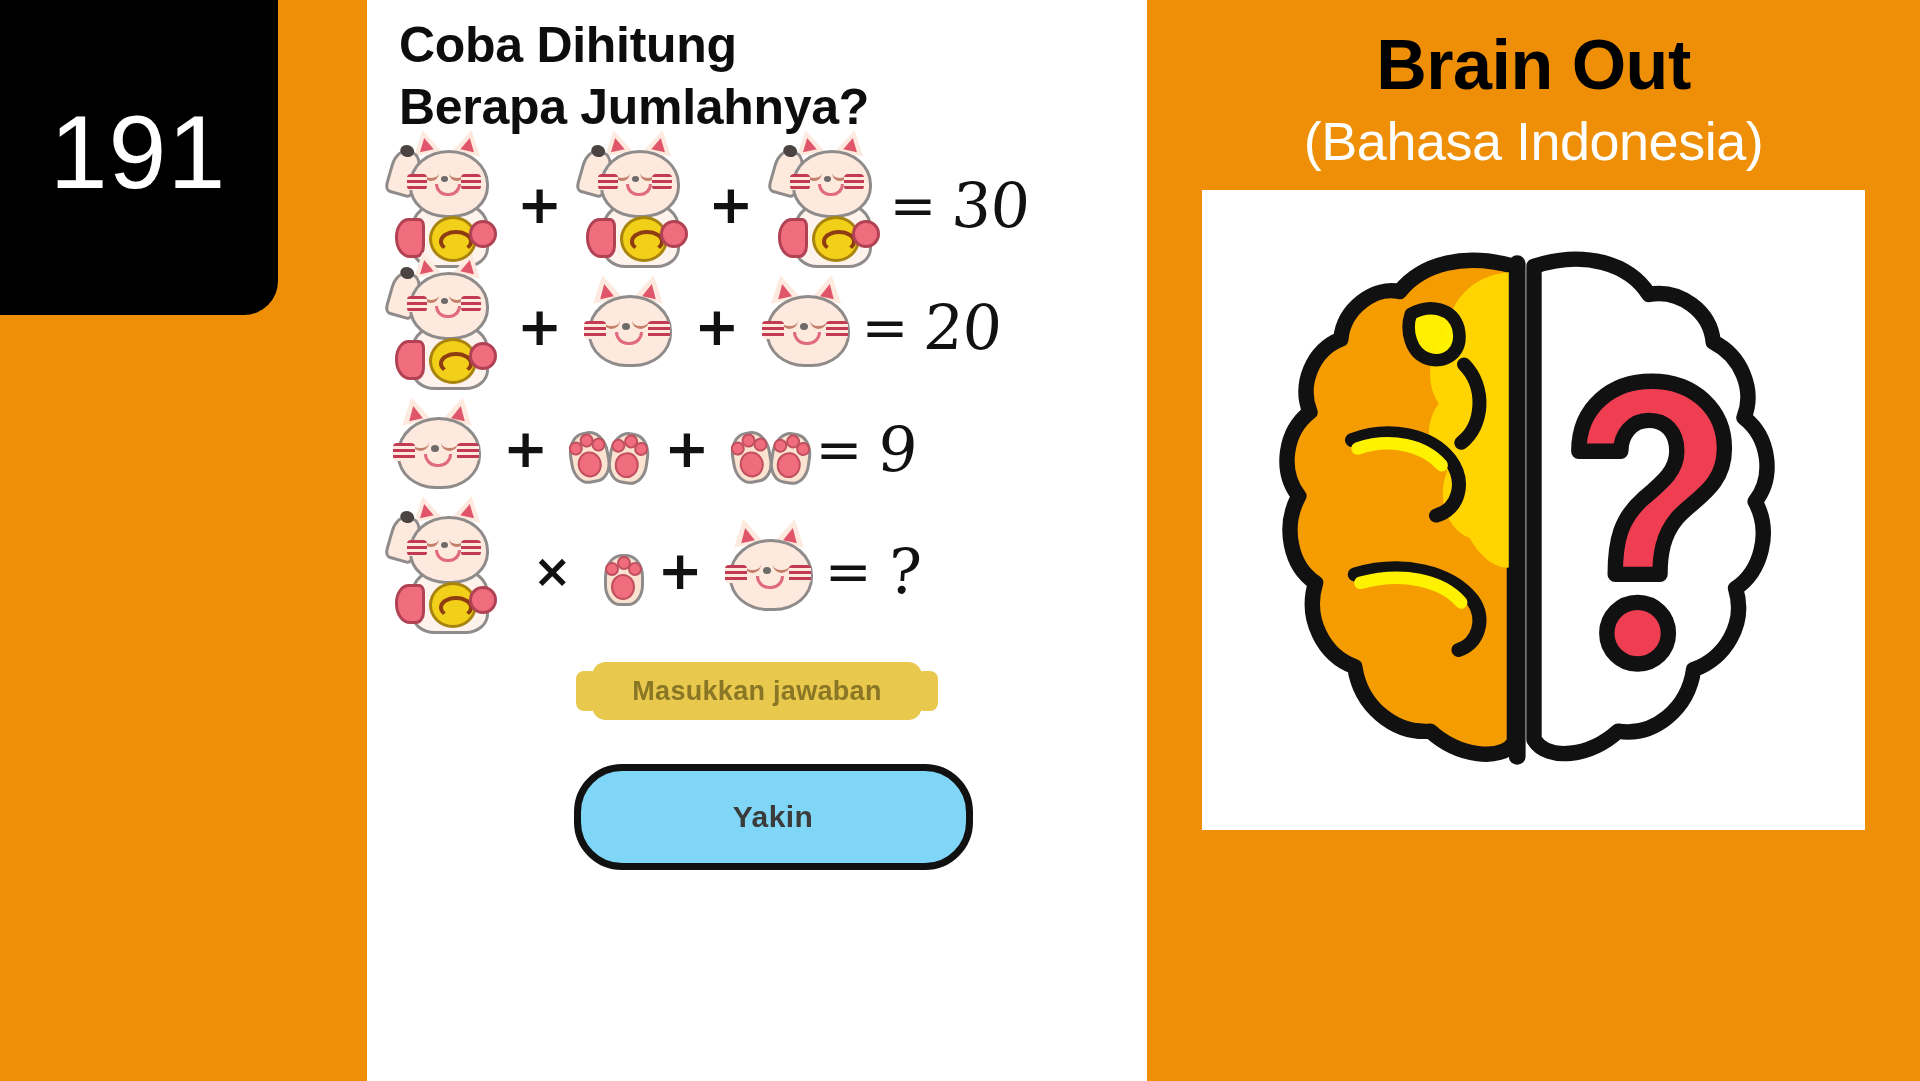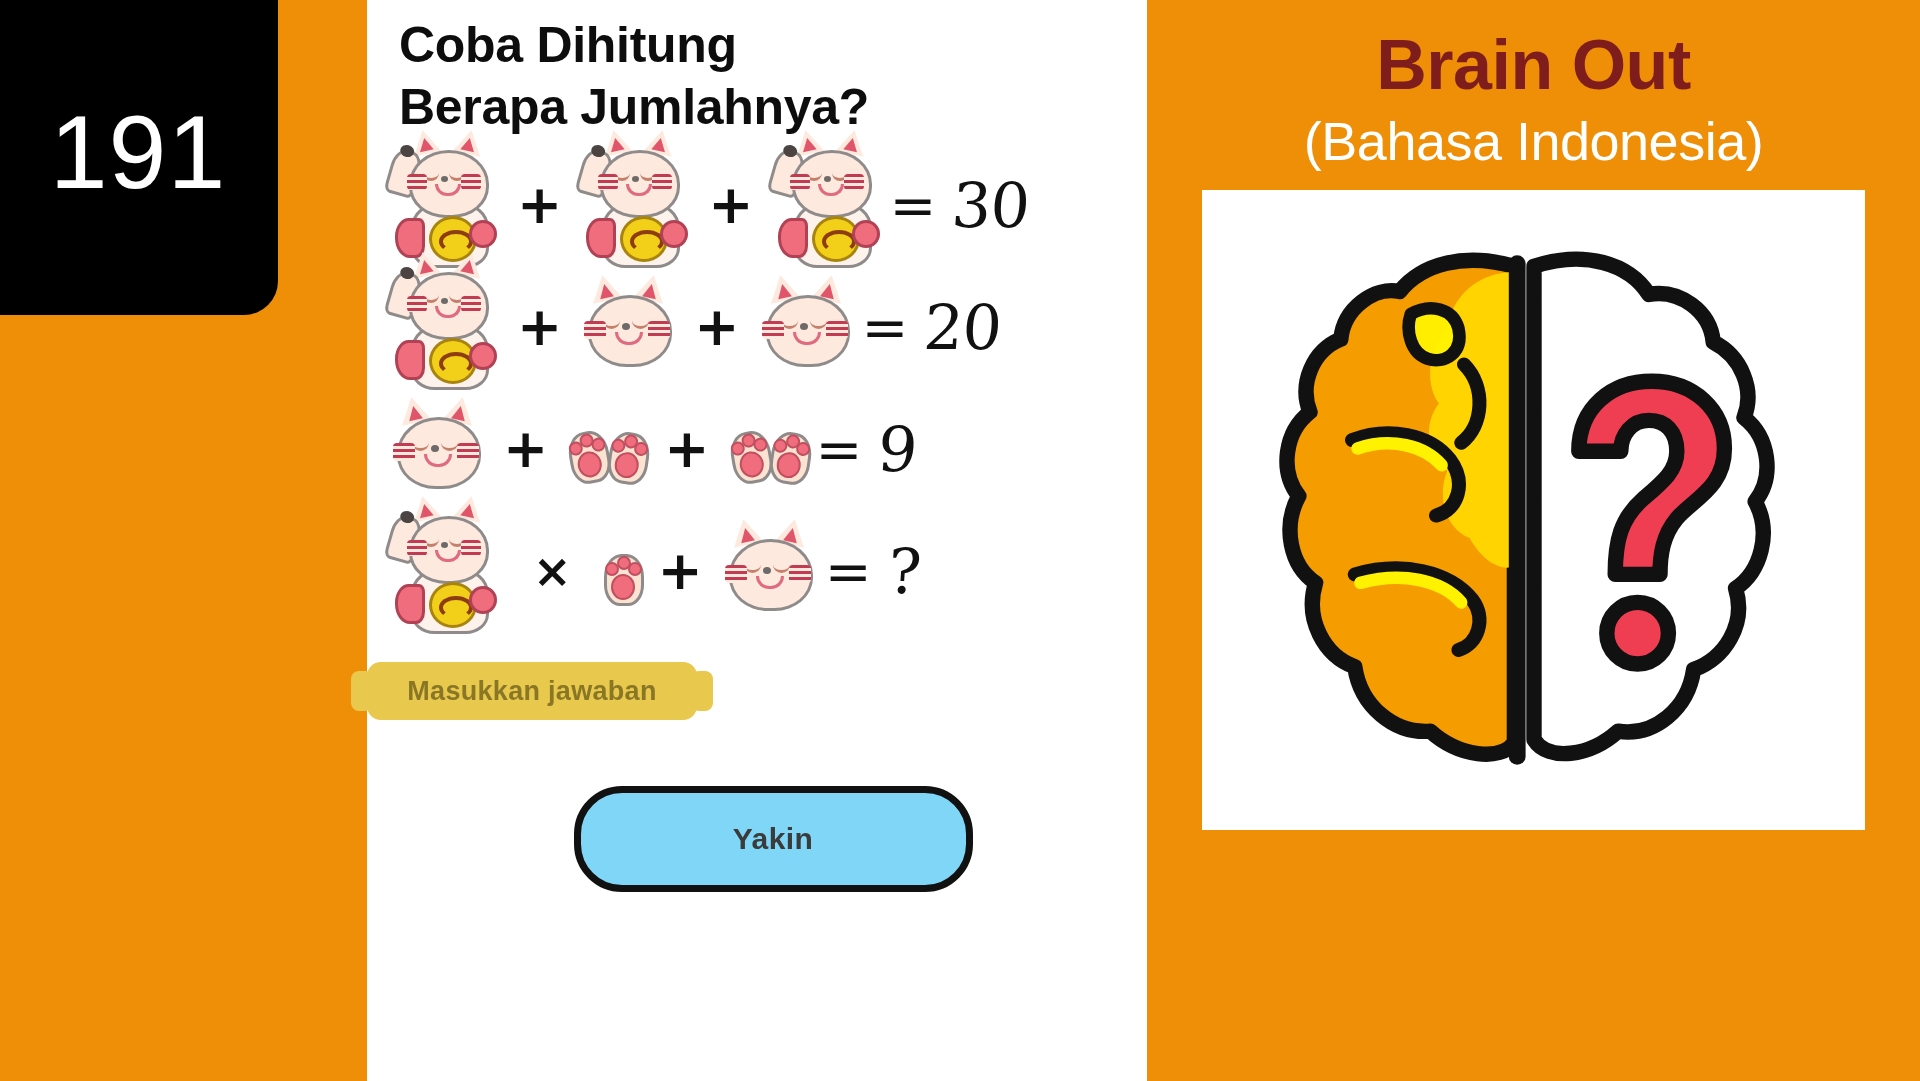--- a/index.html
+++ b/index.html
@@ -187,58 +187,58 @@
   }
   .paw .toe.t1{left:7px;top:24px;}
   .paw .toe.t2{left:19px;top:18px;}
   .paw .toe.t3{left:30px;top:24px;}
   .paw-pair{display:flex;align-items:flex-end;}
   .paw-pair .paw:nth-child(1){transform:rotate(-10deg);}
   .paw-pair .paw:nth-child(2){transform:rotate(8deg);margin-left:-4px;}
 
   
   #answer-wrap{
-    margin-top:30px;display:flex;justify-content:flex-start;
+    margin-top:30px;display:flex;justify-content:center;
   }
   #answer-field{
     position:relative;
     width:330px;height:58px;
     background:#e8c84d;border-radius:14px;
     display:flex;align-items:center;justify-content:center;
   }
   #answer-field:before,#answer-field:after{
     content:"";position:absolute;top:9px;
     width:22px;height:40px;background:#e8c84d;border-radius:8px;
   }
   #answer-field:before{left:-16px;}
   #answer-field:after{right:-16px;}
   #answer-placeholder{
     position:relative;z-index:2;
     color:#8a7726;font-size:27px;font-weight:700;letter-spacing:.3px;
   }
 
   
-  #confirm-wrap{margin-top:66px;display:flex;justify-content:center;padding-left:32px;}
+  #confirm-wrap{margin-top:44px;display:flex;justify-content:center;padding-left:32px;}
   #confirm-button{
     width:385px;height:92px;
     background:#7fd6f7;border:7px solid #111;
     border-radius:48px;
     display:flex;align-items:center;justify-content:center;
     color:#3b3b3b;font-size:30px;font-weight:700;
     letter-spacing:.4px;cursor:pointer;
   }
 
   
   #right-panel{
     position:absolute;left:1147px;top:0;right:0;bottom:0;
     background:#ee8f07;
     display:flex;flex-direction:column;align-items:center;
   }
   #game-title{
-    margin-top:30px;color:#7f1d1d;font-size:70px;font-weight:700;
+    margin-top:30px;color:#000000;font-size:70px;font-weight:700;
     letter-spacing:-.5px;line-height:1;
   }
   #game-subtitle{
     margin-top:14px;color:#fff;font-size:54px;font-weight:400;
     line-height:1;letter-spacing:-.5px;
   }
   #brain-box{
     margin-top:22px;width:663px;height:640px;
     background:#fff;display:flex;align-items:center;justify-content:center;
   }

